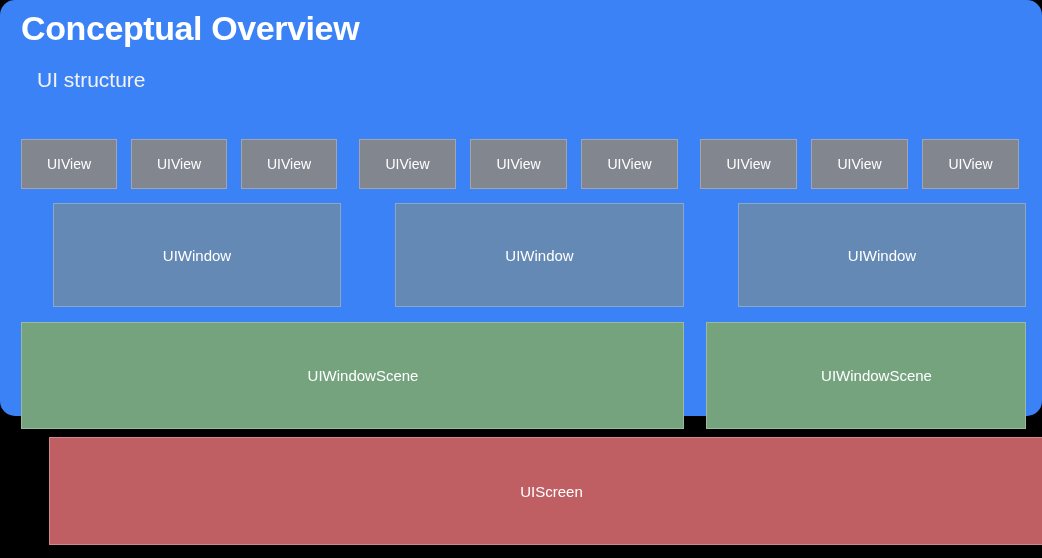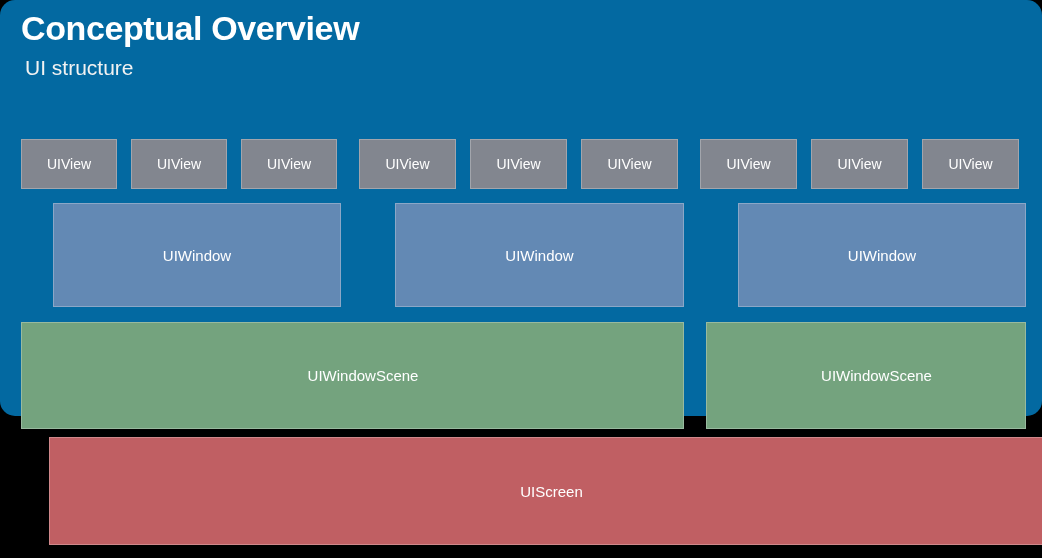--- a/index.html
+++ b/index.html
@@ -12,21 +12,21 @@
     height: 558px;
     overflow: hidden;
     font-family: "Liberation Sans", sans-serif;
     -webkit-font-smoothing: antialiased;
   }
 
   #slide {
     position: relative;
     width: 1042px;
     height: 416px;
-    background: #0369a1;
+    background: #3b82f6;
     border-radius: 15px;
   }
 
   
   #header {
     position: absolute;
     left: 21px;
     top: 6px;
     width: 1000px;
   }
@@ -37,21 +37,21 @@
     letter-spacing: -0.4px;
     line-height: 44px;
     margin: 0;
     white-space: nowrap;
   }
   #slide-subtitle {
     font-size: 21px;
     font-weight: normal;
     color: #f2f2f2;
     line-height: 28px;
-    margin: 4px;
+    margin: 16px;
     white-space: nowrap;
   }
 
   
   #diagram {
     position: absolute;
     left: 21px;
     top: 139px;
     width: 1005px;
     height: 406px;

